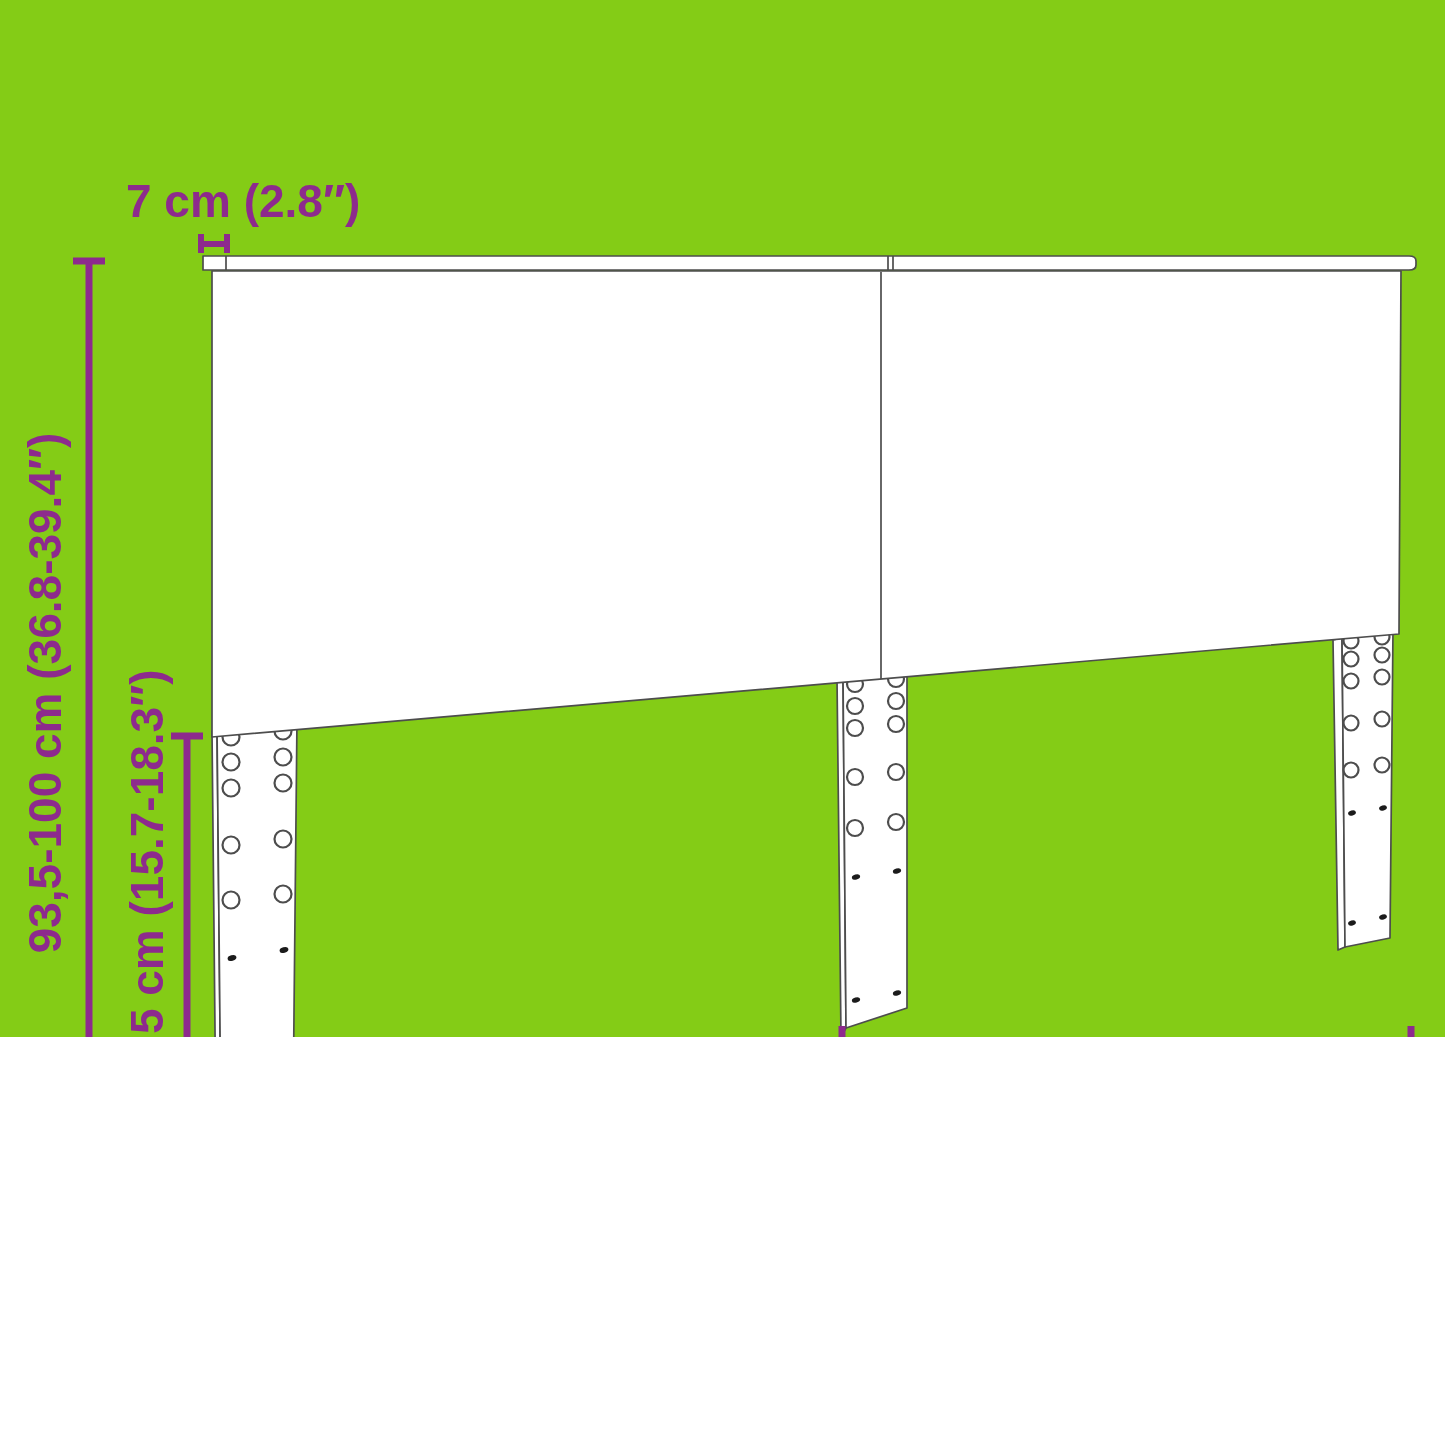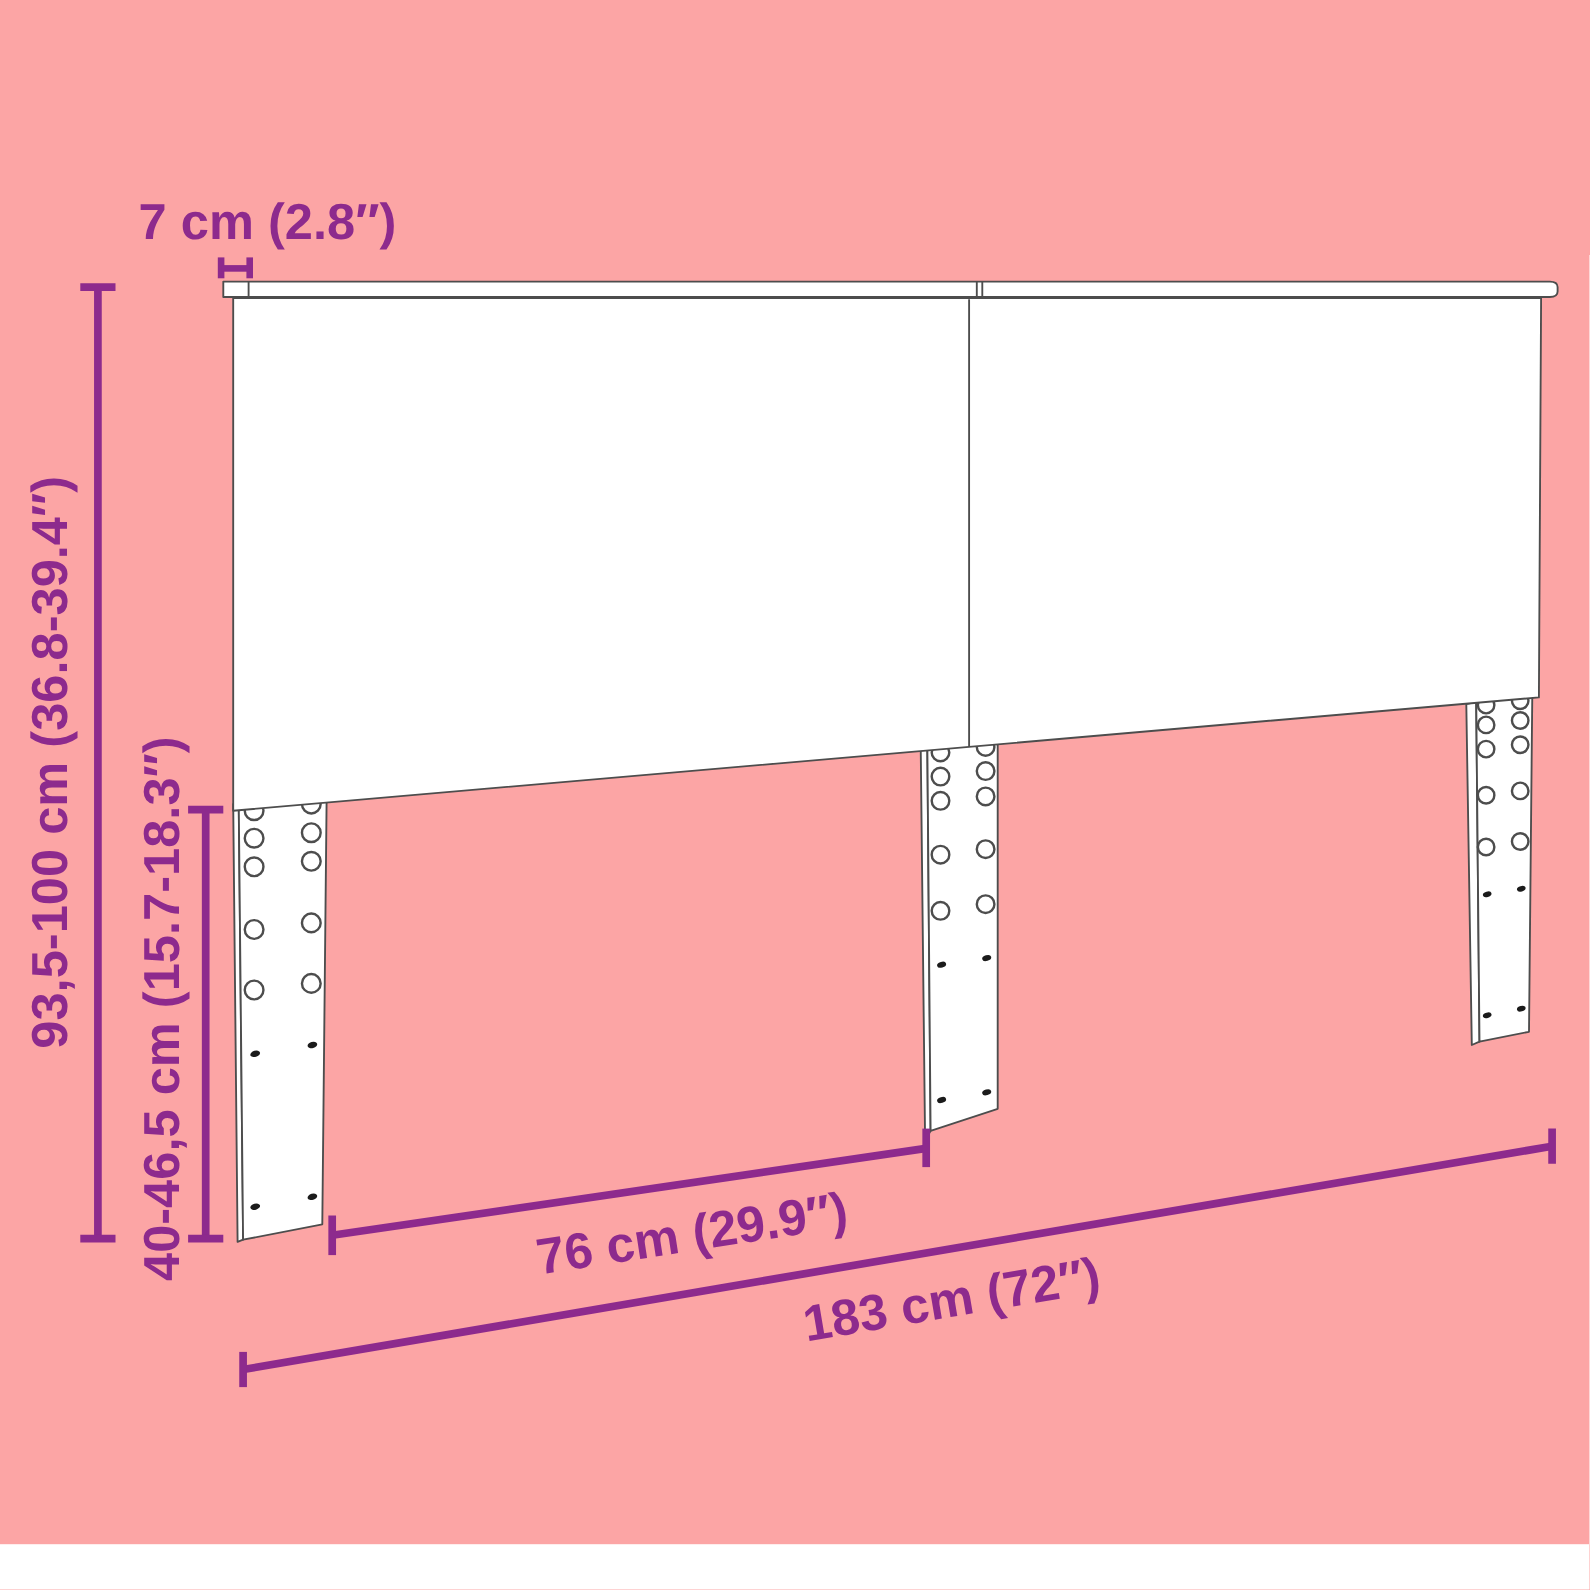--- a/index.html
+++ b/index.html
@@ -2,22 +2,22 @@
 <html><head>
 <meta charset="utf-8">
 <style>
   :root{
     --dim:#8D2A8D;
     --outline:#4D4D4D;
   }
   html,body{margin:0;padding:0;background:#ffffff;}
   .canvas{
     position:relative;
-    width:1445px;height:1404px;
-    background:#fca5a5;
+    width:1445px;height:1037px;
+    background:#84cc16;
     overflow:hidden;
     font-family:"Liberation Sans", sans-serif;
   }
   .drawing{position:absolute;left:0;top:0;}
   .dim-label{
     position:absolute;
     font-family:"Liberation Sans", sans-serif;
     font-weight:700;
     font-size:46px;
     line-height:1;

